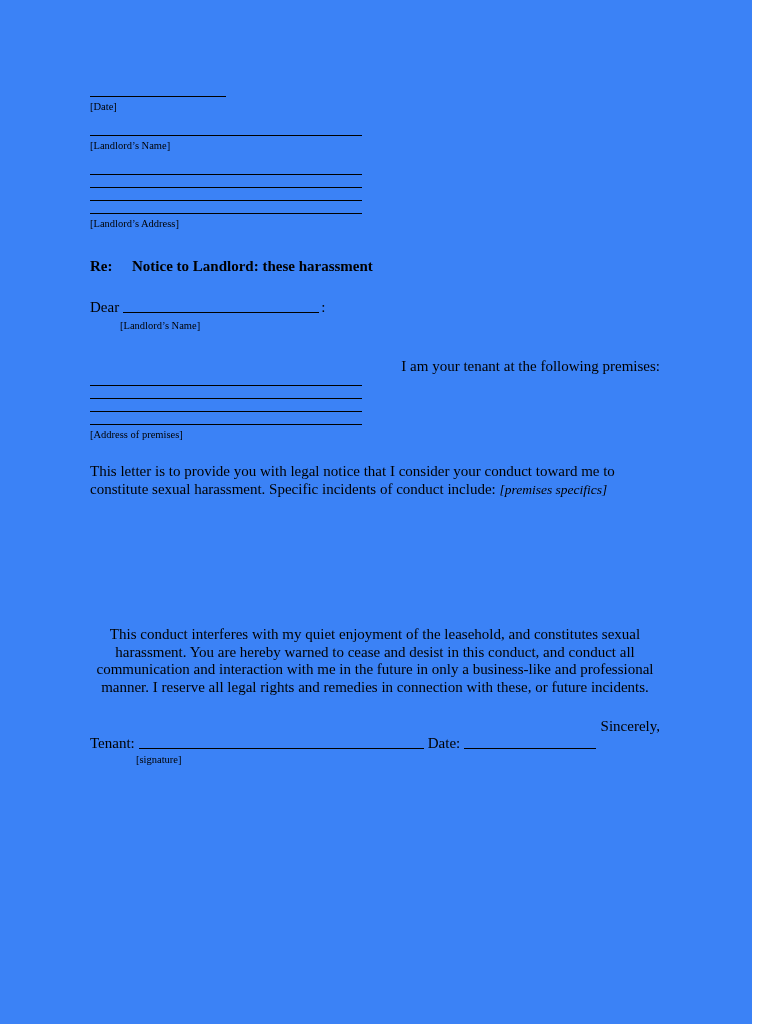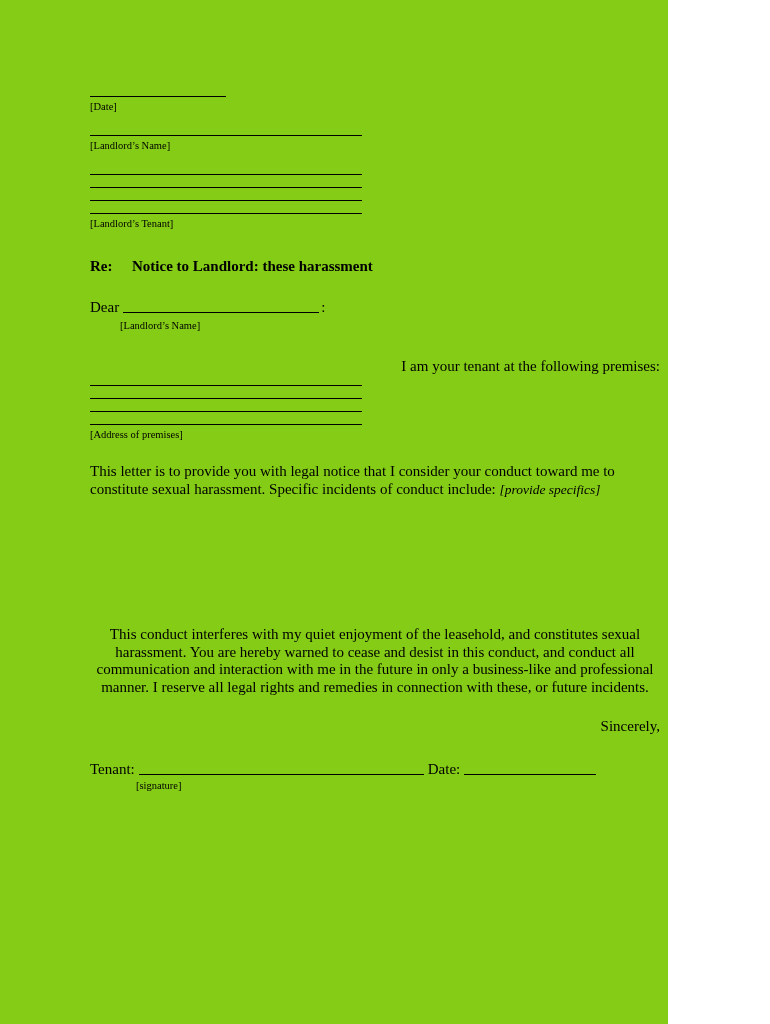--- a/index.html
+++ b/index.html
@@ -12,23 +12,23 @@
     height: 1024px;
     font-family: "Liberation Serif", "DejaVu Serif", serif;
     color: #000000;
     position: relative;
     overflow: hidden;
   }
   .page {
     position: absolute;
     left: 0;
     top: 0;
-    width: 668px;
+    width: 752px;
     height: 1024px;
-    background: #84cc16;
+    background: #3b82f6;
   }
   .content {
     position: absolute;
     left: 90px;
     top: 96px;
     width: 570px;
   }
 
   .rule {
     border-bottom: 1px solid #000;
@@ -102,21 +102,20 @@
 
   .big-gap { height: 128px; }
 
   .closing {
     margin-top: 22px;
     font-size: 15px;
     text-align: right;
   }
 
   .sign-row {
-    margin-top: 26px;
     font-size: 15px;
     white-space: nowrap;
   }
   .sign-row .sig-rule {
     display: inline-block;
     width: 285px;
     border-bottom: 1px solid #000;
     height: 11px;
     margin: 0 4px -1px 4px;
   }
@@ -147,21 +146,21 @@
     <div class="caption">[Landlord’s Name]</div>
 
     <div class="gap-md"></div>
 
     <div class="addr-block">
       <div class="rule w-addr"></div>
       <div class="rule w-addr"></div>
       <div class="rule w-addr"></div>
       <div class="rule w-addr" style="margin-bottom:0"></div>
     </div>
-    <div class="caption">[Landlord’s Tenant]</div>
+    <div class="caption">[Landlord’s Address]</div>
 
     <div class="re-line">
       <span class="re-label">Re:</span><span>Notice to Landlord: these harassment</span>
     </div>
 
     <div class="dear-line">
       <span>Dear</span><span class="inline-rule"></span><span>:</span>
     </div>
     <div class="caption indent-caption">[Landlord’s Name]</div>
 
@@ -170,21 +169,21 @@
     <div class="addr-block">
       <div class="rule w-addr"></div>
       <div class="rule w-addr"></div>
       <div class="rule w-addr"></div>
       <div class="rule w-addr" style="margin-bottom:0"></div>
     </div>
     <div class="caption">[Address of premises]</div>
 
     <div class="body-para">
       <span>This letter is to provide you with legal notice that I consider your conduct toward me to constitute sexual harassment.  Specific incidents of conduct include:</span>
-      <span class="italic">[provide specifics]</span>
+      <span class="italic">[premises specifics]</span>
     </div>
 
     <div class="big-gap"></div>
 
     <div class="para">This conduct interferes with my quiet enjoyment of the leasehold, and constitutes sexual harassment.  You are hereby warned to cease and desist in this conduct, and conduct all communication and interaction with me in the future in only a business-like and professional manner.  I reserve all legal rights and remedies in connection with these, or future incidents.</div>
 
     <div class="closing">Sincerely,</div>
 
     <div class="sign-row">
       <span>Tenant:</span><span class="sig-rule"></span><span>Date:</span><span class="date-rule"></span>

